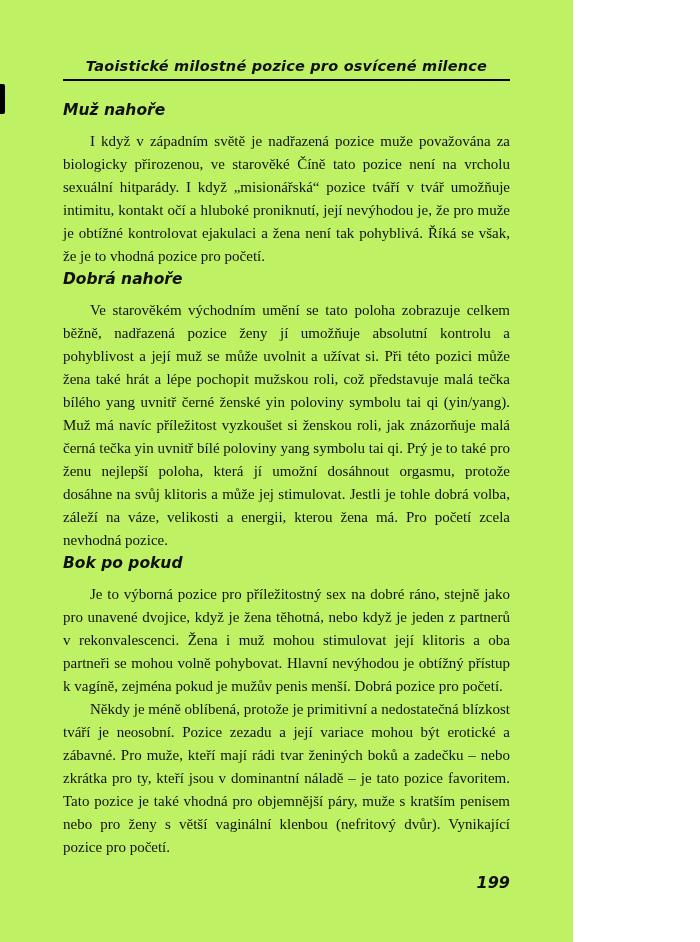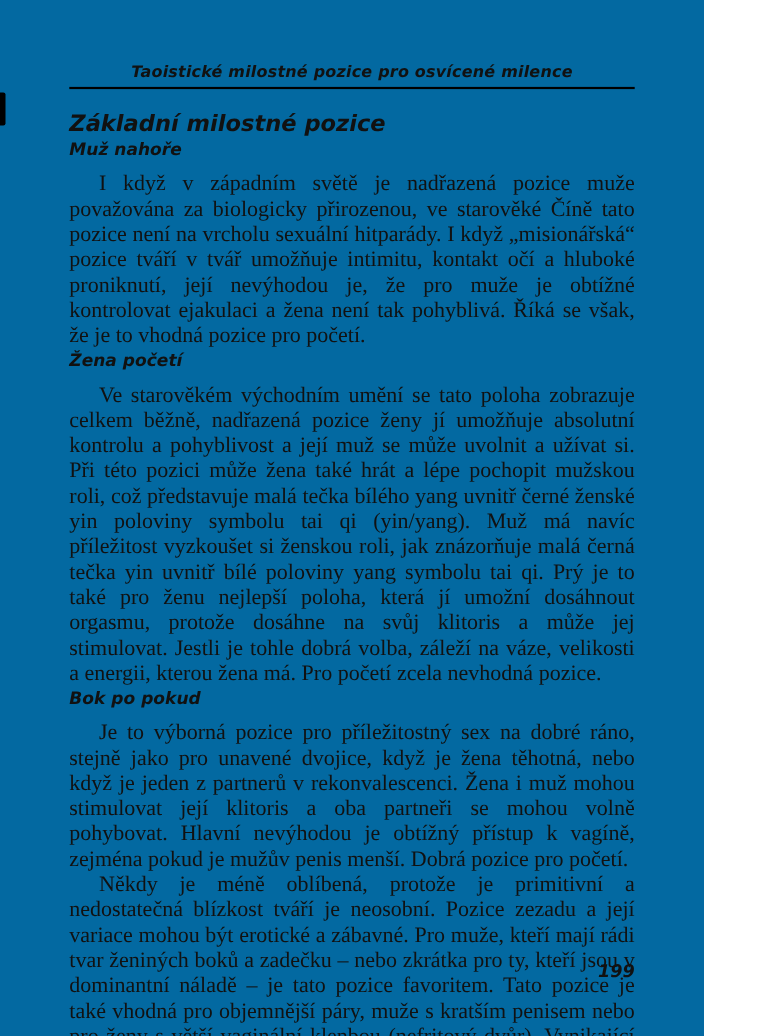--- a/index.html
+++ b/index.html
@@ -10,25 +10,25 @@
   body {
     width: 700px;
     height: 942px;
     overflow: hidden;
     position: relative;
     font-family: "Liberation Serif", serif;
     color: #111111;
   }
   .page {
     position: relative;
-    width: 640px;
+    width: 573px;
     height: 942px;
     box-sizing: border-box;
     padding: 58px 63px 0 63px;
-    background: #0369a1;
+    background: #bef264;
   }
   .edge-mark {
     position: absolute;
     left: 0;
     top: 84px;
     width: 5px;
     height: 30px;
     background: #000000;
     border-radius: 0 2px 2px 0;
   }
@@ -57,21 +57,21 @@
   h2.section-heading {
     font-family: "DejaVu Sans", sans-serif;
     font-weight: bold;
     font-style: italic;
     font-size: 15.5px;
     margin: 0 0 9px 0;
     line-height: 22px;
   }
   p.section-body {
     margin: 0;
-    font-size: 20px;
+    font-size: 15px;
     line-height: 23px;
     text-align: justify;
     text-indent: 27px;
     hyphens: auto;
     -webkit-hyphens: auto;
   }
   .page-number {
     position: absolute;
     right: 63px;
     bottom: 50px;
@@ -86,29 +86,28 @@
 <body>
 
 <div class="page">
 
   <div class="edge-mark"></div>
 
   <header class="running-header">
     <span>Taoistické milostné pozice pro osvícené milence</span>
   </header>
 
-  <h1 class="page-title">Základní milostné pozice</h1>
 
   <section>
     <h2 class="section-heading">Muž nahoře</h2>
     <p class="section-body" lang="cs">I když v západním světě je nadřazená pozice muže považována za biologicky přirozenou, ve starověké Číně tato pozice není na vrcholu sexuální hitparády. I když „misionářská“ pozice tváří v tvář umožňuje intimitu, kontakt očí a hluboké proniknutí, její nevýhodou je, že pro muže je obtížné kontrolovat ejakulaci a žena není tak pohyblivá. Říká se však, že je to vhodná pozice pro početí.</p>
   </section>
 
   <section>
-    <h2 class="section-heading">Žena početí</h2>
+    <h2 class="section-heading">Dobrá nahoře</h2>
     <p class="section-body" lang="cs">Ve starověkém východním umění se tato poloha zobrazuje celkem běžně, nadřazená pozice ženy jí umožňuje absolutní kontrolu a pohyblivost a její muž se může uvolnit a užívat si. Při této pozici může žena také hrát a lépe pochopit mužskou roli, což představuje malá tečka bílého yang uvnitř černé ženské yin poloviny symbolu tai qi (yin/yang). Muž má navíc příležitost vyzkoušet si ženskou roli, jak znázorňuje malá černá tečka yin uvnitř bílé poloviny yang symbolu tai qi. Prý je to také pro ženu nejlepší poloha, která jí umožní dosáhnout orgasmu, protože dosáhne na svůj klitoris a může jej stimulovat. Jestli je tohle dobrá volba, záleží na váze, velikosti a energii, kterou žena má. Pro početí zcela nevhodná pozice.</p>
   </section>
 
   <section>
     <h2 class="section-heading">Bok po pokud</h2>
     <p class="section-body" lang="cs">Je to výborná pozice pro příležitostný sex na dobré ráno, stejně jako pro unavené dvojice, když je žena těhotná, nebo když je jeden z partnerů v rekonvalescenci. Žena i muž mohou stimulovat její klitoris a oba partneři se mohou volně pohybovat. Hlavní nevýhodou je obtížný přístup k vagíně, zejména pokud je mužův penis menší. Dobrá pozice pro početí.</p>
   </section>
 
   <section>
     <p class="section-body" lang="cs">Někdy je méně oblíbená, protože je primitivní a nedostatečná blízkost tváří je neosobní. Pozice zezadu a její variace mohou být erotické a zábavné. Pro muže, kteří mají rádi tvar ženiných boků a zadečku – nebo zkrátka pro ty, kteří jsou v dominantní náladě – je tato pozice favoritem. Tato pozice je také vhodná pro objemnější páry, muže s kratším penisem nebo pro ženy s větší vaginální klenbou (nefritový dvůr). Vynikající pozice pro početí.</p>

